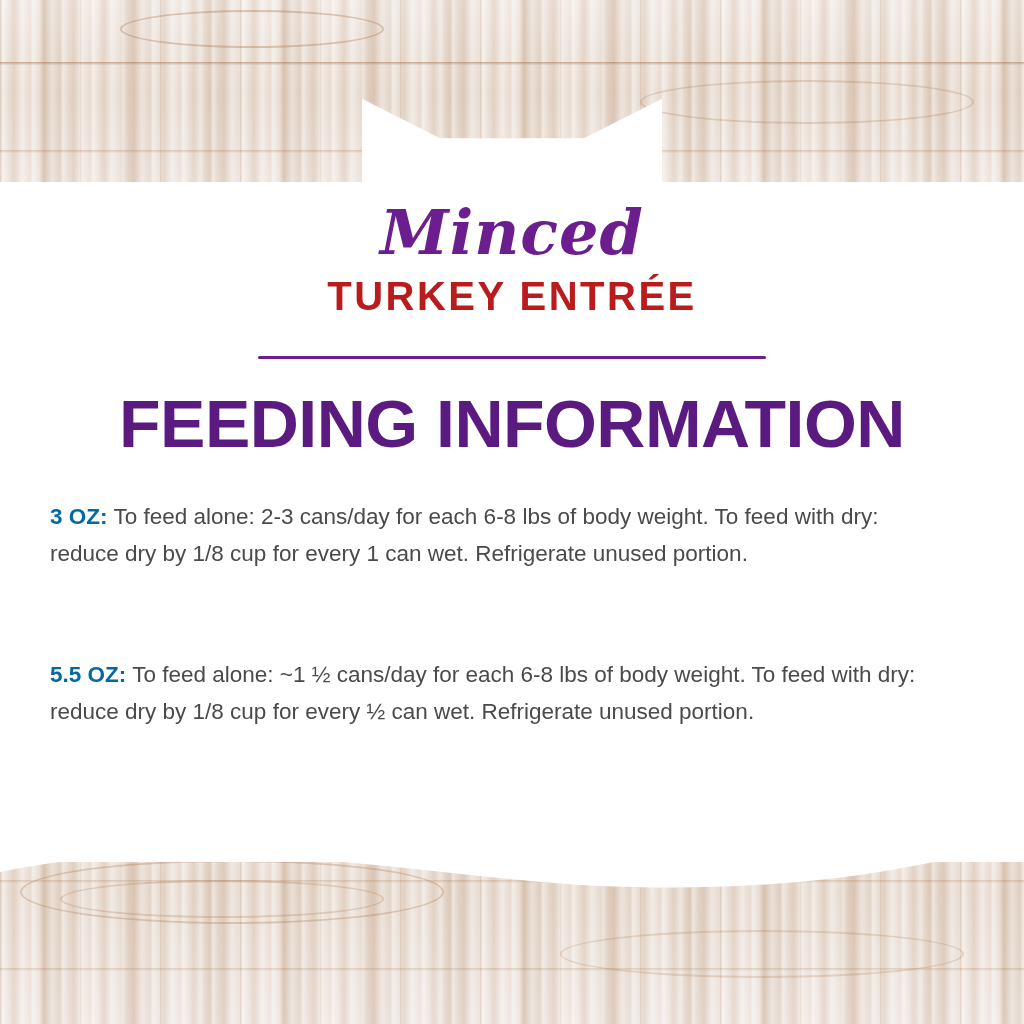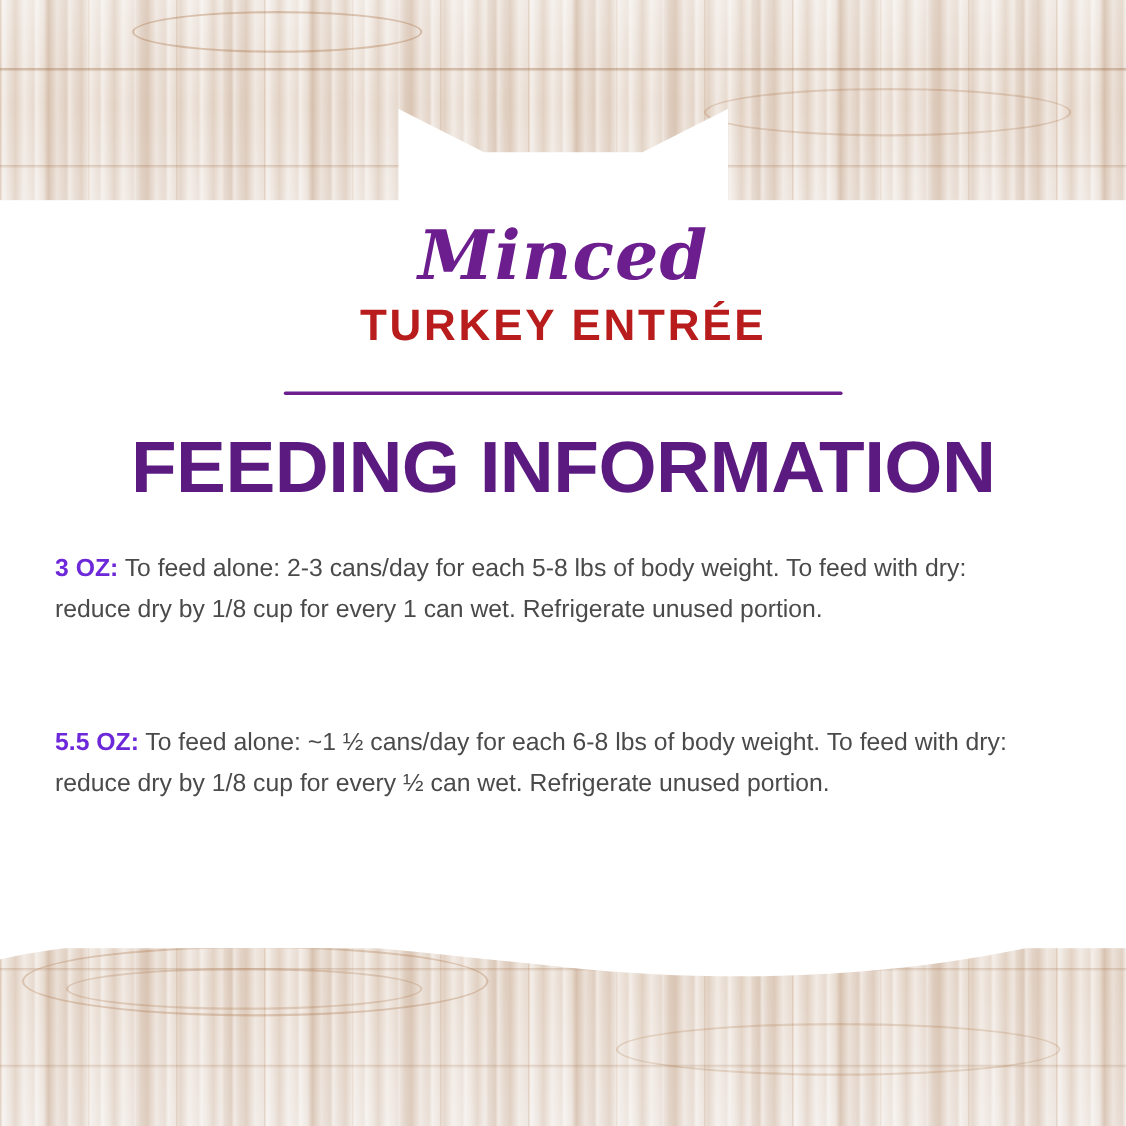--- a/index.html
+++ b/index.html
@@ -146,21 +146,21 @@
     position: absolute;
     left: 50px;
     width: 900px;
     color: #4a4a4a;
     font-family: "Liberation Sans", sans-serif;
     font-size: 22.5px;
     line-height: 37px;
   }
   .copy .lead {
     font-weight: 700;
-    color: #6d28d9;
+    color: #0369a1;
   }
   .block-3oz { top: 498px; }
   .block-55oz { top: 656px; }
 
   .para { margin: 0; }
   .para + .para { margin-top: 6px; }
 </style>
 </head>
 <body>
 
@@ -192,21 +192,21 @@
   </div>
 
   <div class="brand-script">Minced</div>
   <div class="brand-sub">TURKEY ENTRÉE</div>
   <div class="divider"></div>
   <div class="headline">FEEDING INFORMATION</div>
 
   <div class="copy block-3oz">
     <p class="para">
       <span class="lead">3 OZ:</span>
-      <span>To feed alone: 2-3 cans/day for each 5-8 lbs of body weight. To feed with dry: reduce dry by 1/8 cup for every 1 can wet. Refrigerate unused portion.</span>
+      <span>To feed alone: 2-3 cans/day for each 6-8 lbs of body weight. To feed with dry: reduce dry by 1/8 cup for every 1 can wet. Refrigerate unused portion.</span>
     </p>
   </div>
 
   <div class="copy block-55oz">
     <p class="para">
       <span class="lead">5.5 OZ:</span>
       <span>To feed alone: ~1 ½ cans/day for each 6-8 lbs of body weight. To feed with dry: reduce dry by 1/8 cup for every ½ can wet. Refrigerate unused portion.</span>
     </p>
   </div>
 

